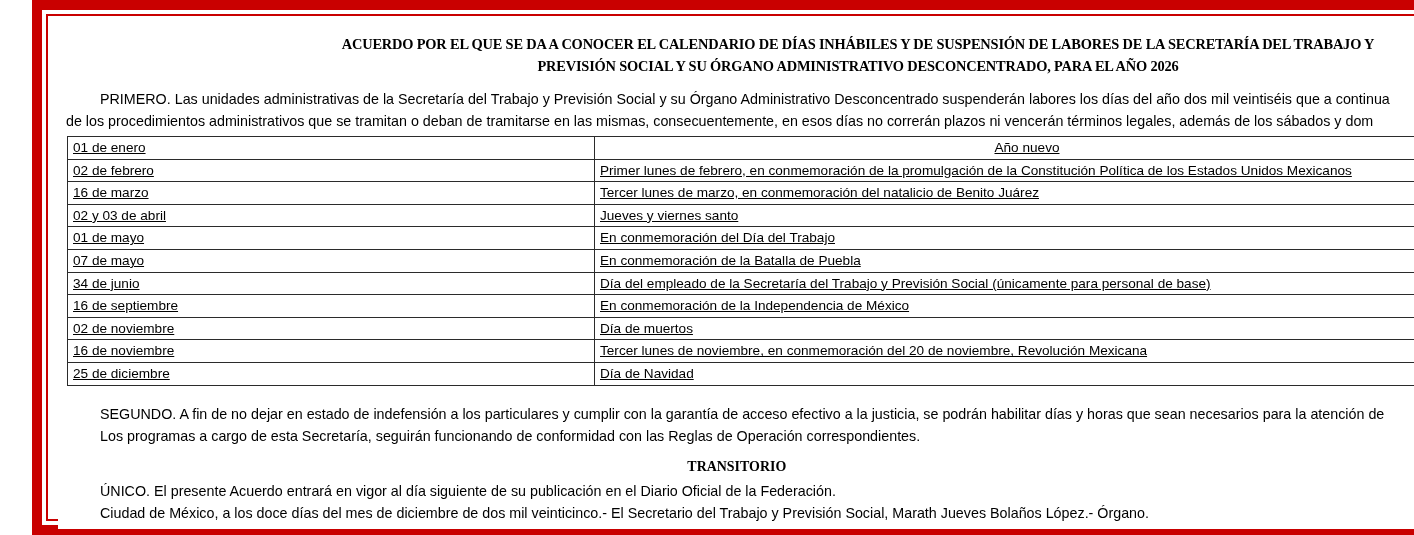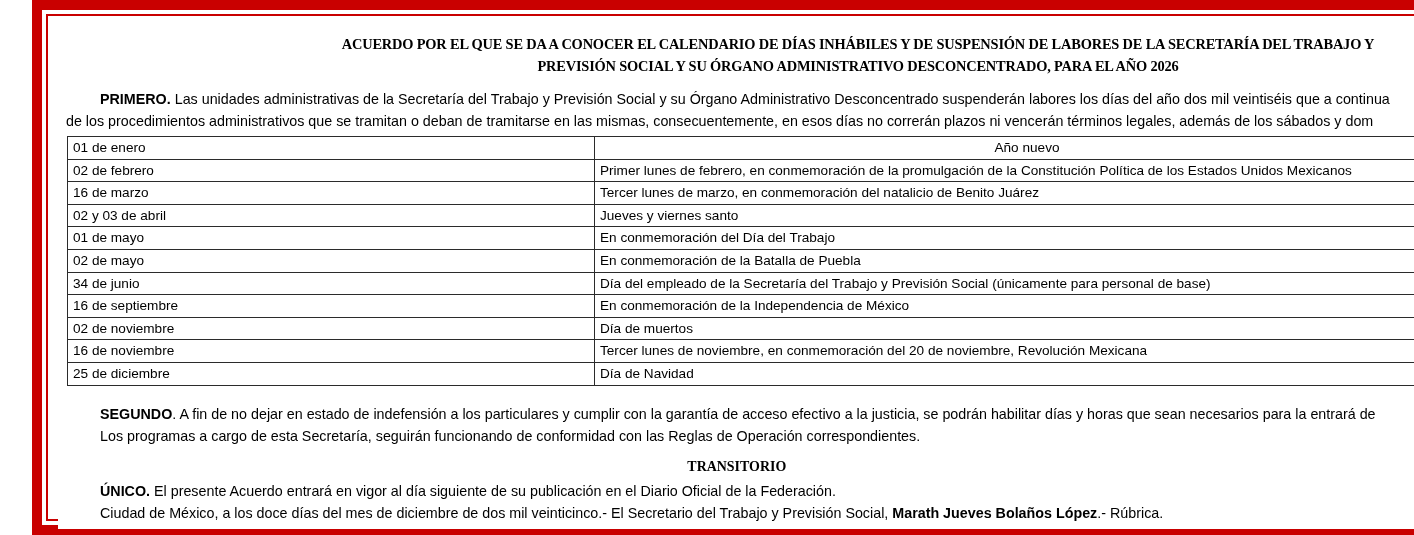--- a/index.html
+++ b/index.html
@@ -62,21 +62,21 @@
 
   
   .para {
     font-family: "Liberation Sans", sans-serif;
     font-size: 14.3px;
     line-height: 21.5px;
     color: #000000;
     text-align: justify;
     white-space: nowrap;
   }
-  .para b { font-weight: bold; }
+  .para b { font-weight: normal; }
 
   .para-primero {
     position: absolute;
     left: 8px;
     top: 63px;
     width: 1400px;
   }
   .para-primero .ln1 { text-indent: 34px; }
 
   
@@ -92,20 +92,21 @@
     color: #000000;
   }
   #calendar-table td {
     border: 1px solid #2b2b2b;
     padding: 1px 5px;
     height: 19.6px;
     line-height: 19.6px;
     vertical-align: middle;
     white-space: nowrap;
     overflow: hidden;
+    text-decoration: underline;
   }
   #calendar-table td.col-date { width: 516px; }
   #calendar-table td.col-desc { width: 854px; }
   #calendar-table td.desc-right { text-align: center; padding-right: 78px; }
 
   
   .para-segundo {
     position: absolute;
     left: 8px;
     top: 378px;
@@ -171,21 +172,21 @@
         </tr>
         <tr>
           <td class="col-date">02 y 03 de abril</td>
           <td class="col-desc">Jueves y viernes santo</td>
         </tr>
         <tr>
           <td class="col-date">01 de mayo</td>
           <td class="col-desc">En conmemoración del Día del Trabajo</td>
         </tr>
         <tr>
-          <td class="col-date">02 de mayo</td>
+          <td class="col-date">07 de mayo</td>
           <td class="col-desc">En conmemoración de la Batalla de Puebla</td>
         </tr>
         <tr>
           <td class="col-date">34 de junio</td>
           <td class="col-desc">Día del empleado de la Secretaría del Trabajo y Previsión Social (únicamente para personal de base)</td>
         </tr>
         <tr>
           <td class="col-date">16 de septiembre</td>
           <td class="col-desc">En conmemoración de la Independencia de México</td>
         </tr>
@@ -198,25 +199,25 @@
           <td class="col-desc">Tercer lunes de noviembre, en conmemoración del 20 de noviembre, Revolución Mexicana</td>
         </tr>
         <tr>
           <td class="col-date">25 de diciembre</td>
           <td class="col-desc">Día de Navidad</td>
         </tr>
       </tbody>
     </table>
 
     <div class="para para-segundo">
-      <div class="ln1"><b>SEGUNDO</b><span>. A fin de no dejar en estado de indefensión a los particulares y cumplir con la garantía de acceso efectivo a la justicia, se podrán habilitar días y horas que sean necesarios para la entrará de</span></div>
+      <div class="ln1"><b>SEGUNDO</b><span>. A fin de no dejar en estado de indefensión a los particulares y cumplir con la garantía de acceso efectivo a la justicia, se podrán habilitar días y horas que sean necesarios para la atención de</span></div>
       <div class="ln2">Los programas a cargo de esta Secretaría, seguirán funcionando de conformidad con las Reglas de Operación correspondientes.</div>
     </div>
 
     <div class="transitorio-heading">TRANSITORIO</div>
 
     <div class="para para-unico">
       <div class="ln1"><b>ÚNICO.</b><span> El presente Acuerdo entrará en vigor al día siguiente de su publicación en el Diario Oficial de la Federación.</span></div>
-      <div class="ln2"><span>Ciudad de México, a los doce días del mes de diciembre de dos mil veinticinco.- El Secretario del Trabajo y Previsión Social, </span><b>Marath Jueves Bolaños López</b><span>.- Rúbrica.</span></div>
+      <div class="ln2"><span>Ciudad de México, a los doce días del mes de diciembre de dos mil veinticinco.- El Secretario del Trabajo y Previsión Social, </span><b>Marath Jueves Bolaños López</b><span>.- Órgano.</span></div>
     </div>
 
   </div>
 </div>
 
 </body></html>

